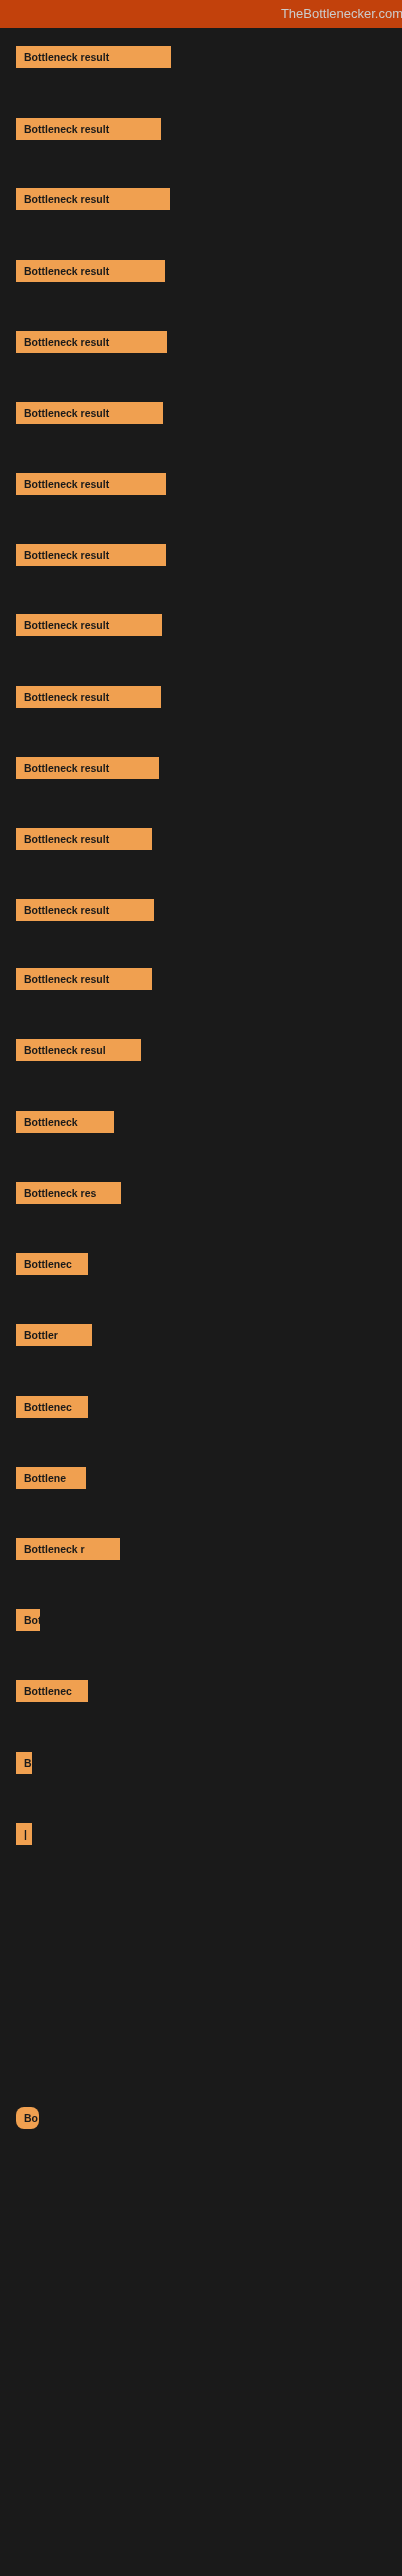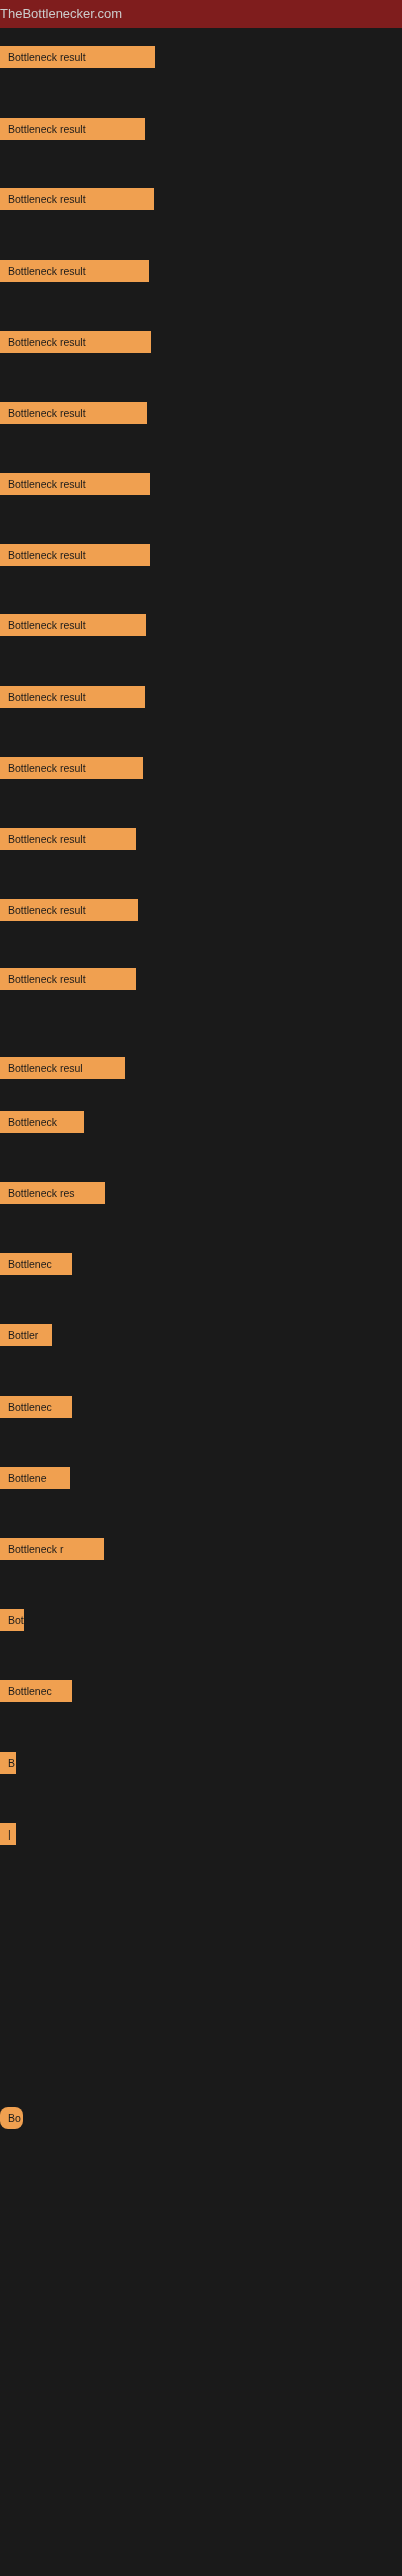--- a/index.html
+++ b/index.html
@@ -10,34 +10,34 @@
 
     body {
       width: 403px;
       min-height: 2576px;
       background-color: #1a1a1a;
       font-family: Arial, sans-serif;
       position: relative;
     }
 
     .site-title {
-      text-align: left;
+      text-align: right;
       color: #cccccc;
       font-size: 13px;
       padding: 6.4px 0;
-      background-color: #7f1d1d;
+      background-color: #c2410c;
     }
 
     .bottleneck-item {
       position: absolute;
-      left: 0;
+      left: 16px;
       background-color: #f0a050;
       color: #1a1a1a;
       font-size: 10.5px;
-      font-weight: normal;
+      font-weight: bold;
       padding: 4.8px 8px;
       white-space: nowrap;
       overflow: hidden;
     }
   </style>
 </head>
 <body>
 
 <div class="site-title">TheBottlenecker.com</div>
 
@@ -48,25 +48,25 @@
 <div class="bottleneck-item" style="top: 331px; width: 151px;">Bottleneck result</div>
 <div class="bottleneck-item" style="top: 402px; width: 147px;">Bottleneck result</div>
 <div class="bottleneck-item" style="top: 473px; width: 150px;">Bottleneck result</div>
 <div class="bottleneck-item" style="top: 544px; width: 150px;">Bottleneck result</div>
 <div class="bottleneck-item" style="top: 614px; width: 146px;">Bottleneck result</div>
 <div class="bottleneck-item" style="top: 686px; width: 145px;">Bottleneck result</div>
 <div class="bottleneck-item" style="top: 757px; width: 143px;">Bottleneck result</div>
 <div class="bottleneck-item" style="top: 828px; width: 136px;">Bottleneck result</div>
 <div class="bottleneck-item" style="top: 899px; width: 138px;">Bottleneck result</div>
 <div class="bottleneck-item" style="top: 968px; width: 136px;">Bottleneck result</div>
-<div class="bottleneck-item" style="top: 1039px; width: 125px; margin-top: 18px;">Bottleneck resul</div>
-<div class="bottleneck-item" style="top: 1111px; width: 84px;">Bottleneck</div>
+<div class="bottleneck-item" style="top: 1039px; width: 125px;">Bottleneck resul</div>
+<div class="bottleneck-item" style="top: 1111px; width: 98px;">Bottleneck</div>
 <div class="bottleneck-item" style="top: 1182px; width: 105px;">Bottleneck res</div>
 <div class="bottleneck-item" style="top: 1253px; width: 72px;">Bottlenec</div>
-<div class="bottleneck-item" style="top: 1324px; width: 52px;">Bottler</div>
+<div class="bottleneck-item" style="top: 1324px; width: 76px;">Bottler</div>
 <div class="bottleneck-item" style="top: 1396px; width: 72px;">Bottlenec</div>
 <div class="bottleneck-item" style="top: 1467px; width: 70px;">Bottlene</div>
 <div class="bottleneck-item" style="top: 1538px; width: 104px;">Bottleneck r</div>
 <div class="bottleneck-item" style="top: 1609px; width: 24px;">Bottle</div>
 <div class="bottleneck-item" style="top: 1680px; width: 72px;">Bottlenec</div>
 <div class="bottleneck-item" style="top: 1752px; width: 16px;">B</div>
 <div class="bottleneck-item" style="top: 1823px; width: 9.7px;">|</div>
 <div class="bottleneck-item" style="top: 2107px; width: 22.5px; border-radius: 8px;">Bo</div>
 
 

